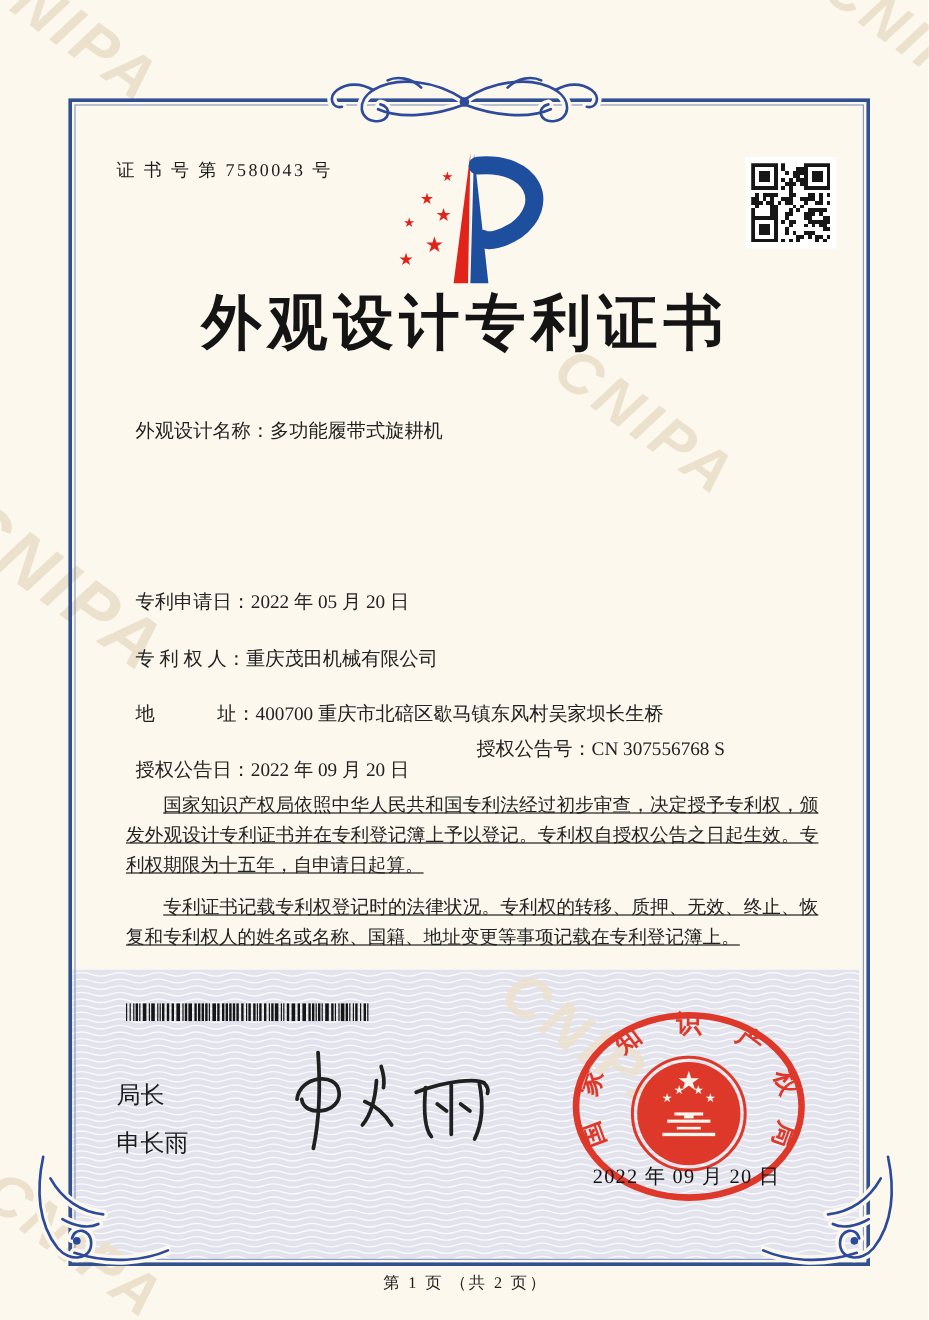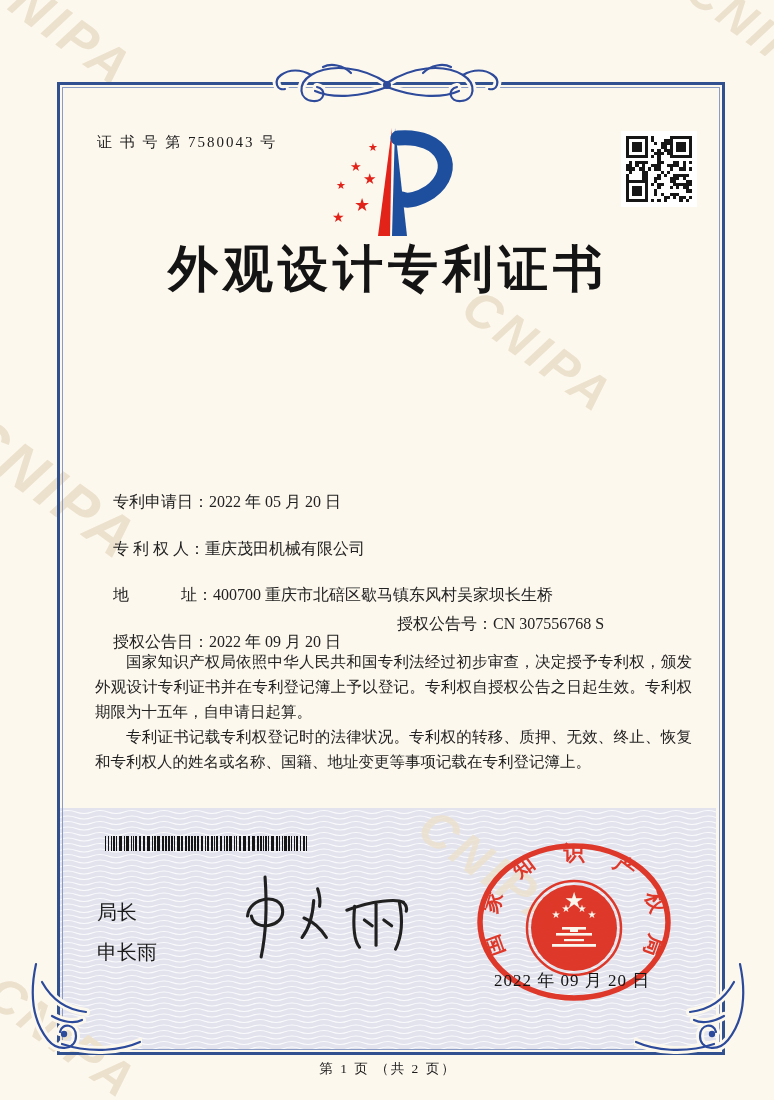--- a/index.html
+++ b/index.html
@@ -23,21 +23,21 @@
       padding:5px;box-sizing:border-box;z-index:2;}
   .qr svg{display:block;width:100%;height:100%;shape-rendering:crispEdges;}
   .title{position:absolute;left:57px;top:236px;width:662px;text-align:center;
          font-size:50px;font-weight:700;letter-spacing:5px;z-index:2;color:#141414;}
   
   .row{position:absolute;left:97px;font-size:16px;white-space:pre;z-index:2;color:#222;}
   .row .pair2{position:absolute;left:300px;top:0;white-space:pre;}
   
   .paras{position:absolute;left:95px;top:649px;width:597px;font-size:15.5px;
          line-height:25px;text-align:justify;z-index:2;color:#222;}
-  .paras p{margin:0;text-indent:2em;}
+  .paras p{margin:10px;text-indent:2em;text-decoration:underline;}
   
   .barcode{position:absolute;left:105px;top:836px;width:205px;height:15px;z-index:2;}
   .barcode svg{display:block;width:100%;height:100%;}
   .director{position:absolute;left:97px;top:899px;font-size:20px;z-index:2;}
   .director div{margin-bottom:13px;}
   .signature{position:absolute;left:230px;top:870px;width:185px;height:95px;z-index:2;}
   .seal{position:absolute;left:473px;top:839px;width:202px;height:168px;z-index:2;opacity:.95;}
   .seal-date{position:absolute;left:494px;top:969px;font-size:17px;letter-spacing:1px;
              color:#131313;z-index:4;}
   .page-no{position:absolute;left:57px;top:1060px;width:662px;text-align:center;
@@ -323,20 +323,23 @@
         <rect x="15" y="1" width="5" height="5" fill="#ffffff"></rect>
         <rect x="16" y="2" width="3" height="3"></rect>
         <rect x="0" y="14" width="7" height="7"></rect>
         <rect x="1" y="15" width="5" height="5" fill="#ffffff"></rect>
         <rect x="2" y="16" width="3" height="3"></rect>
       </svg>
   </div>
 
   <div class="title">外观设计专利证书</div>
 
+  <div class="row" style="top:331px;">
+    <span>外观设计名称：</span><span>多功能履带式旋耕机</span>
+  </div>
   <div class="row" style="top:474px;">
     <span>专利申请日：</span><span>2022 年 05 月 20 日</span>
   </div>
   <div class="row" style="top:521px;">
     <span>专 利 权 人：</span><span>重庆茂田机械有限公司</span>
   </div>
   <div class="row" style="top:567px;">
     <span>地　　　 址：</span><span>400700 重庆市北碚区歇马镇东风村吴家坝长生桥</span>
   </div>
   <div class="row" style="top:614px;">

